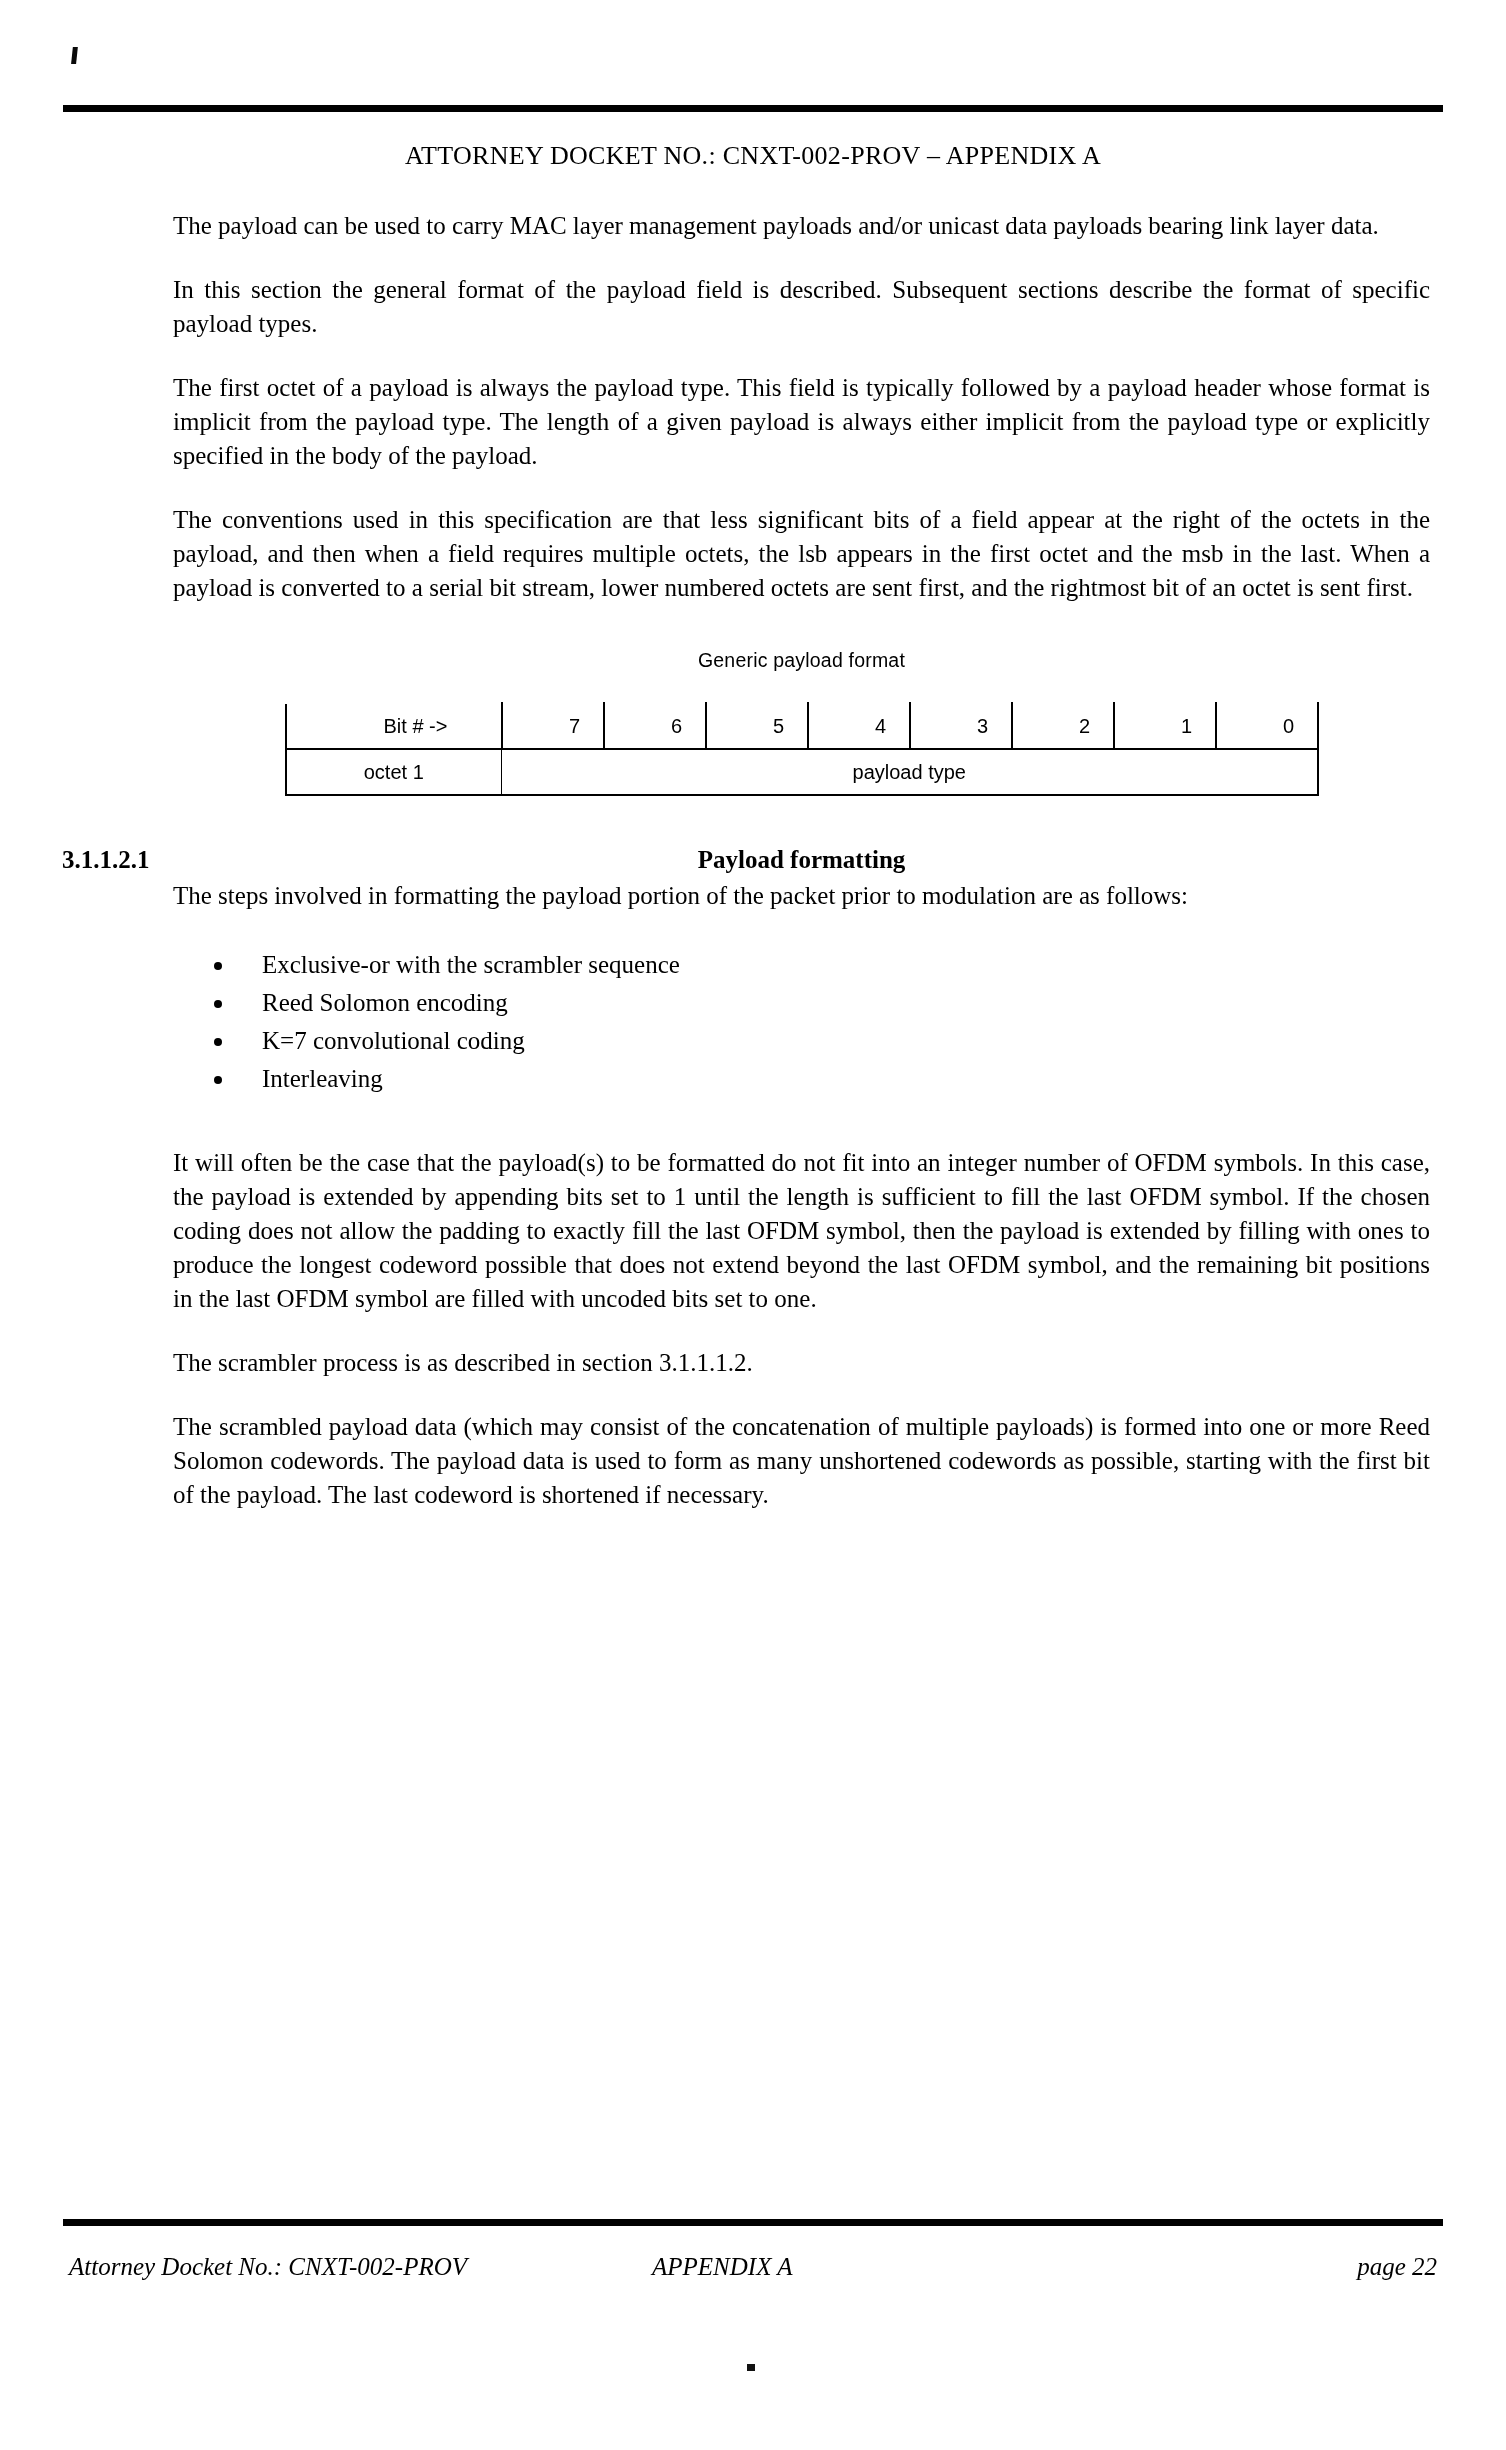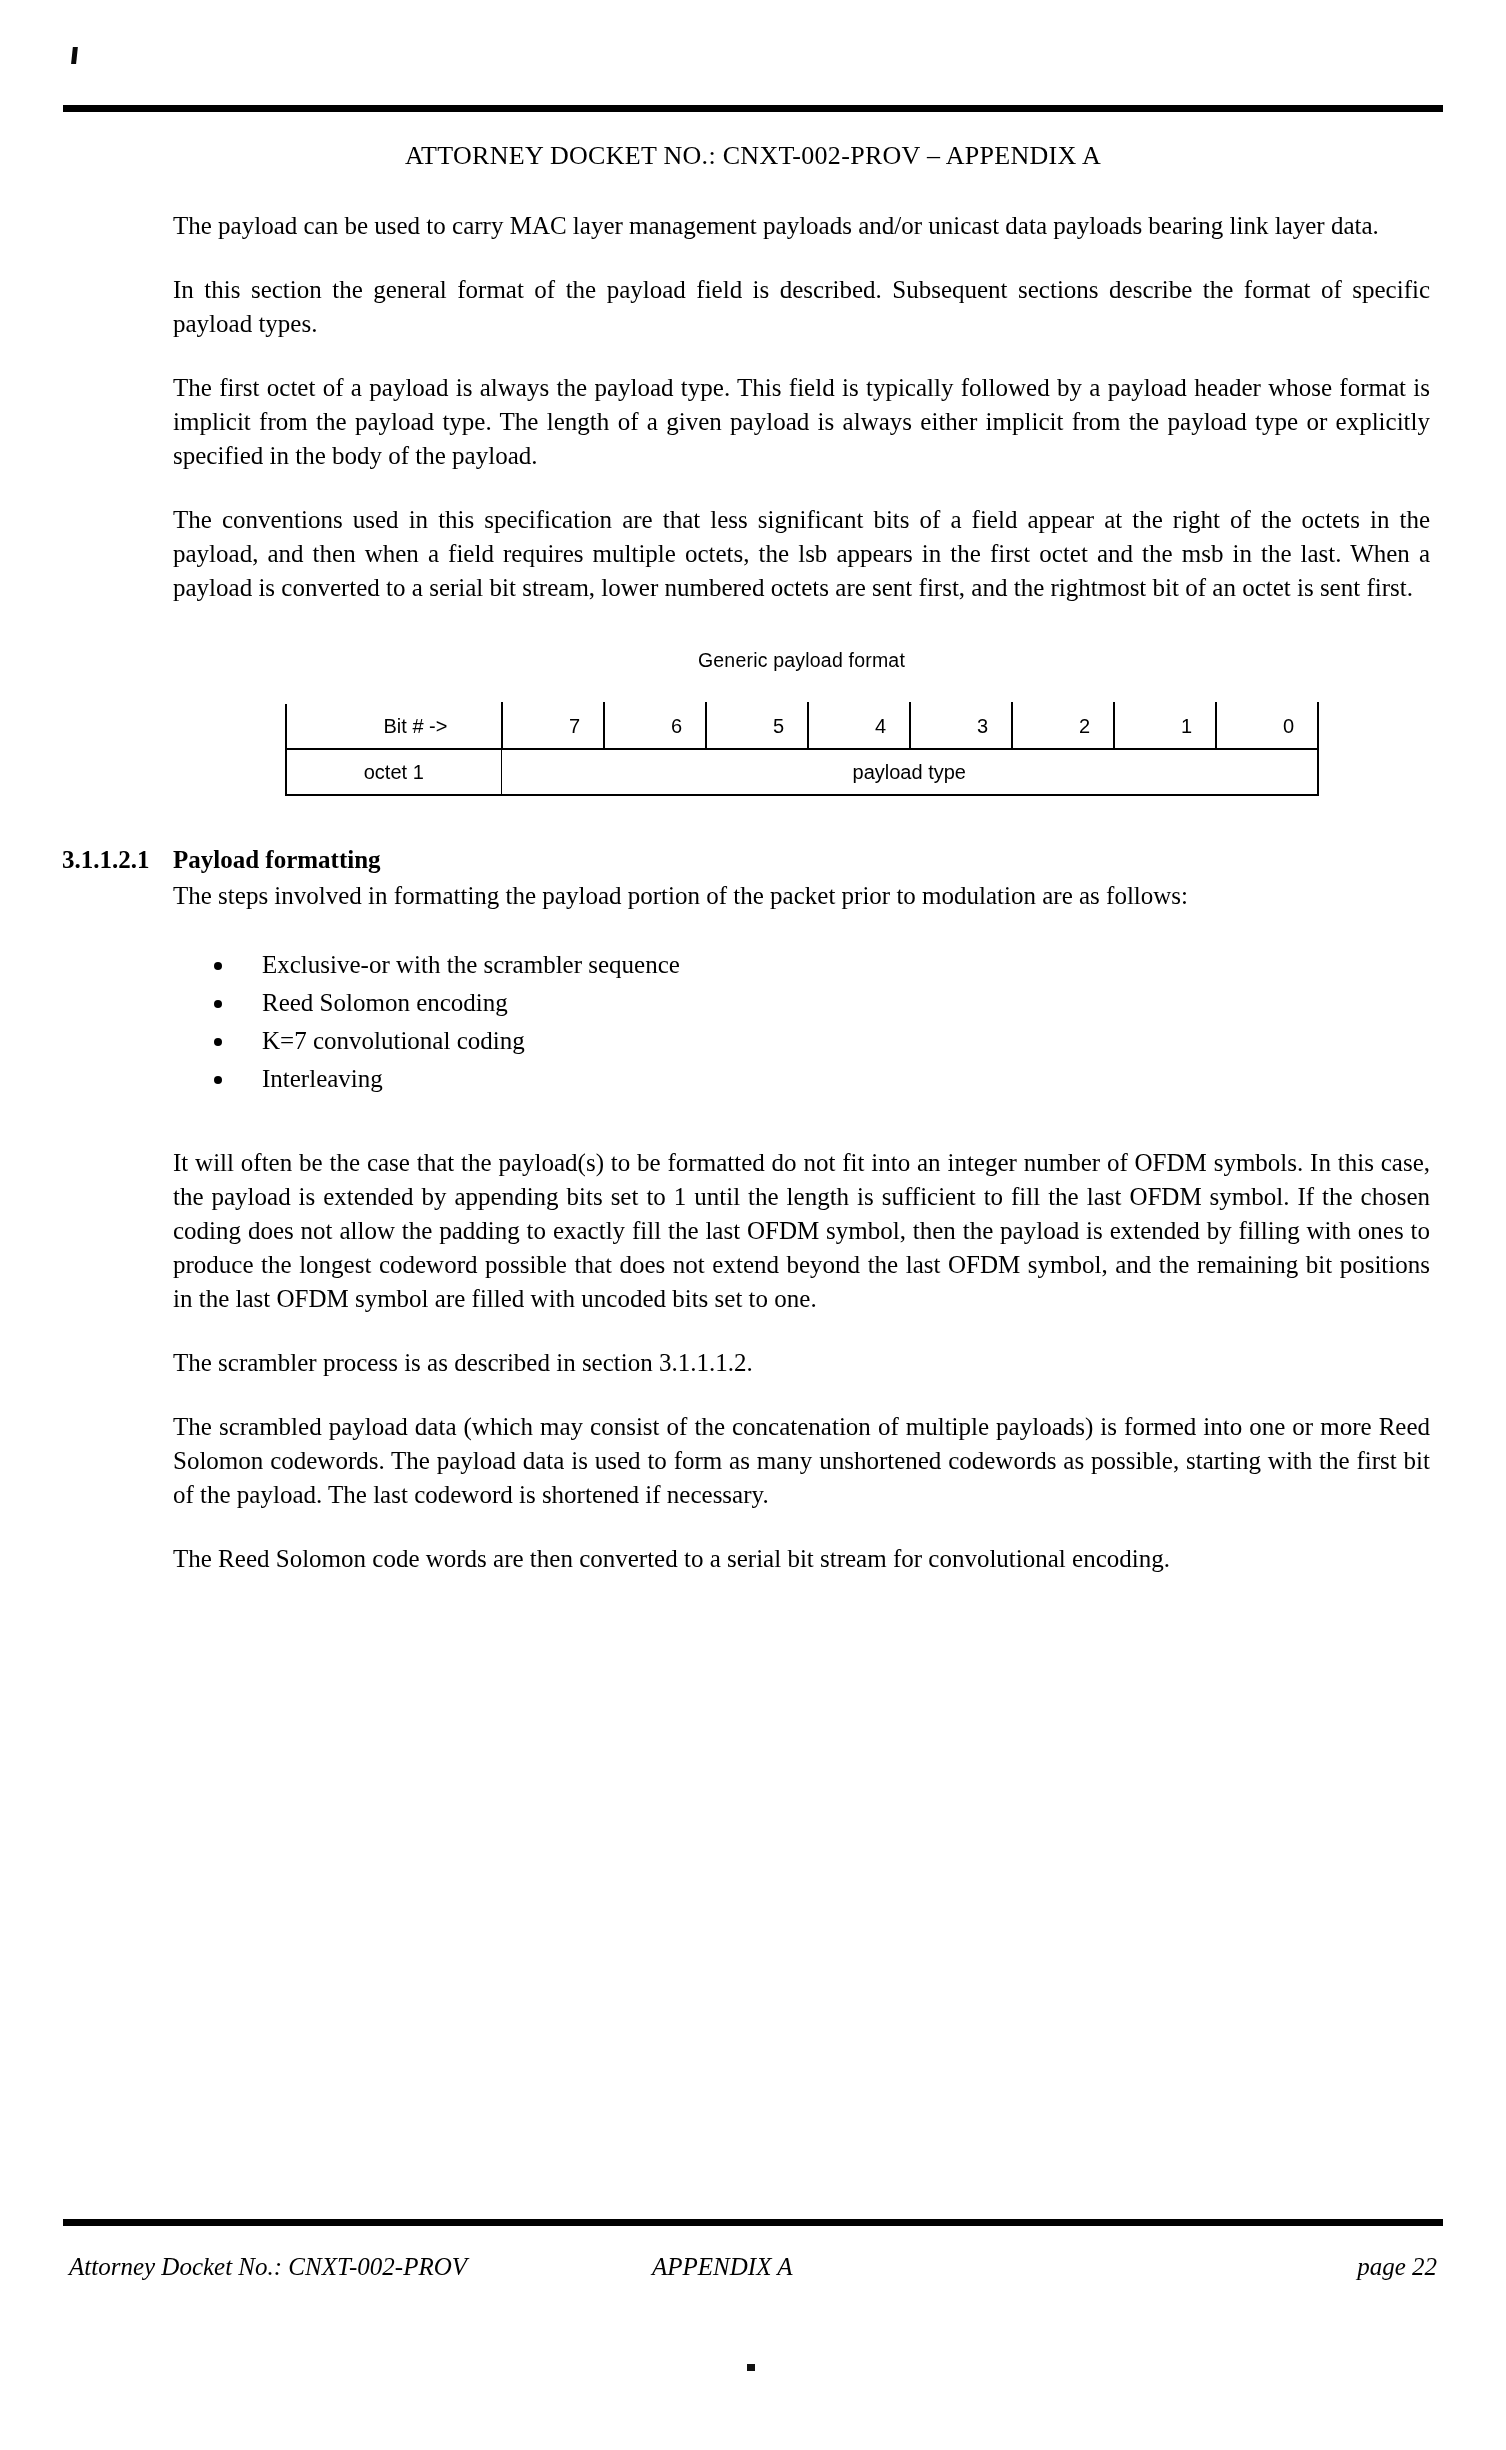--- a/index.html
+++ b/index.html
@@ -118,20 +118,21 @@
   }
   .fig-caption .fig-num { font-weight: bold; }
 
   
   .section-head {
     position: relative;
     margin: 48px 0 0 0;
     font-weight: bold;
     font-size: 25px;
     line-height: 32px;
+    text-align: center;
   }
   .section-head .sec-num {
     position: absolute;
     left: -111px;
     top: 0;
   }
   .section-head .sec-title { display: inline-block; }
 
   
   ul.bullets {
@@ -244,21 +245,20 @@
     </ul>
 
     <div class="gap-after-bullets"></div>
 
     <p class="body-par">It will often be the case that the payload(s) to be formatted do not fit into an integer number of OFDM symbols.  In this case, the payload is extended by appending bits set to 1 until the length is sufficient to fill the last OFDM symbol.  If the chosen coding does not allow the padding to exactly fill the last OFDM symbol, then the payload is extended by filling with ones to produce the longest codeword possible that does not extend beyond the last OFDM symbol, and the remaining bit positions in the last OFDM symbol are filled with uncoded bits set to one.</p>
 
     <p class="body-par no-justify">The scrambler process is as described in section 3.1.1.1.2.</p>
 
     <p class="body-par">The scrambled payload data (which may consist of the concatenation of multiple payloads) is formed into one or more Reed Solomon codewords. The payload data is used to form as many unshortened codewords as possible, starting with the first bit of the payload.  The last codeword is shortened if necessary.</p>
 
-    <p class="body-par">The Reed Solomon code words are then converted to a serial bit stream for convolutional encoding.</p>
 
   </div>
 
   <div class="rule rule-bot"></div>
 
   <div class="footer">
     <span class="f-left">Attorney Docket No.: CNXT-002-PROV</span>
     <span class="f-mid">APPENDIX A</span>
     <span class="f-right">page 22</span>
   </div>

